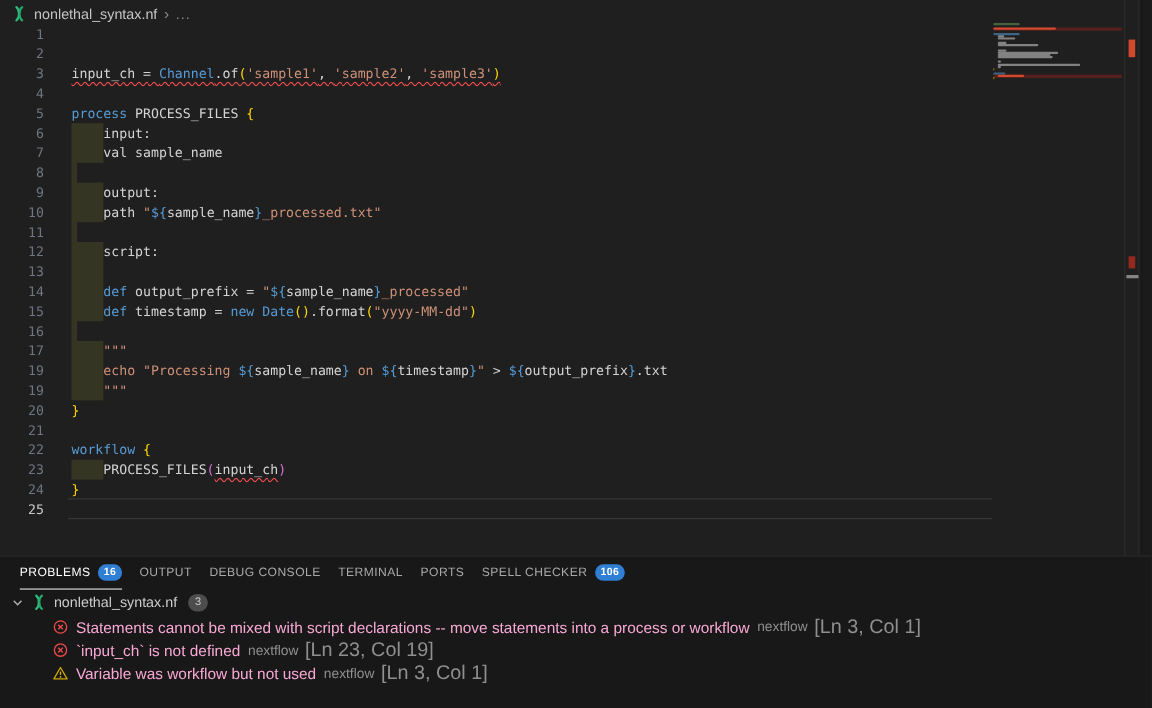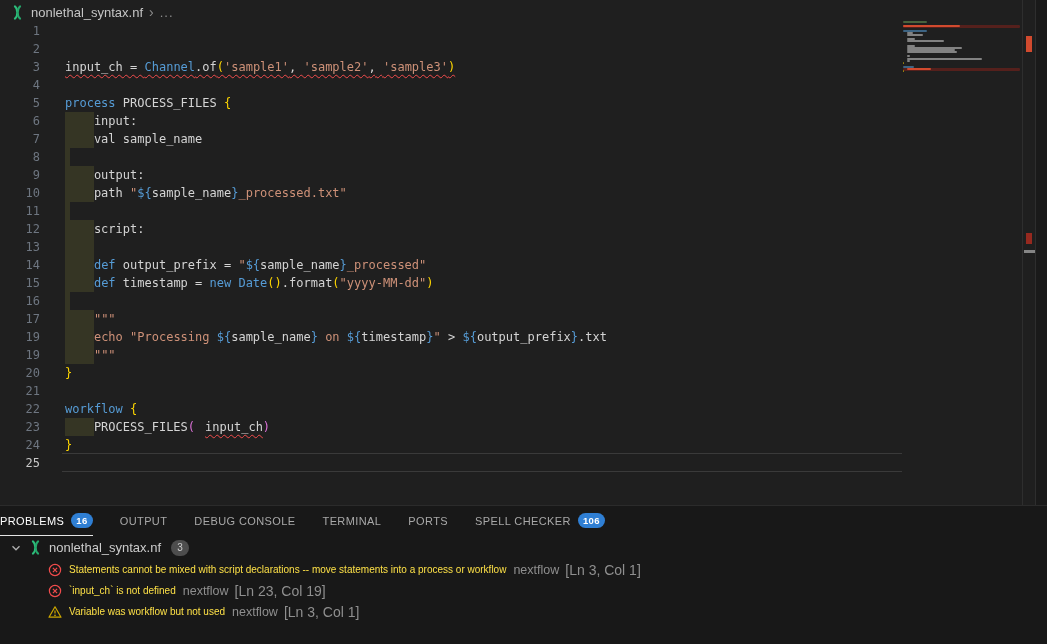--- a/index.html
+++ b/index.html
@@ -38,34 +38,34 @@
          border-left:1px solid #2e2e2e;border-right:1px solid #2e2e2e;}
   .rm{position:absolute;}
   .rm-err1{left:3px;top:36px;width:6px;height:16px;background:#d14a2e;}
   .rm-err2{left:3px;top:233px;width:6px;height:11px;background:#96291f;}
   .rm-cursor{left:1px;top:250px;width:11px;height:3px;background:#858585;}
   .right-strip{position:absolute;left:1036px;top:0;width:11px;height:505px;background:#1a1a1a;}
 
   
   .panel{position:absolute;left:0;top:505px;width:1047px;height:139px;background:#181818;
          border-top:1px solid #2b2b2b;box-sizing:border-box;}
-  .tabs{display:flex;gap:27px;height:30px;align-items:stretch;}
+  .tabs{display:flex;gap:16px;padding-left:18px;height:30px;align-items:stretch;}
   .tab{display:flex;align-items:center;gap:7px;font-size:11px;letter-spacing:.4px;
        color:#a8a8a8;border-bottom:1px solid transparent;cursor:default;}
   .tab.active{color:#ffffff;border-bottom:1px solid #e5e5e5;}
   .badge{background:#2f7fd4;color:#fff;font-size:9.5px;font-weight:bold;line-height:15px;
          height:15px;border-radius:8px;padding:0 5px;}
   .filerow{display:flex;align-items:center;height:23px;padding-left:10px;gap:6px;}
   .filerow .fname{font-size:13px;color:#cccccc;}
   .count-badge{background:#4d4d4d;color:#cccccc;font-size:10px;line-height:16px;height:16px;
                min-width:8px;text-align:center;border-radius:9px;padding:0 5px;margin-left:4px;}
   .prob{display:flex;align-items:center;height:21px;padding-left:48px;}
-  .prob .msg{font-size:10px;color:#fde047;margin-left:7px;white-space:pre;}
+  .prob .msg{font-size:14px;color:#f9a8d4;margin-left:7px;white-space:pre;}
   .prob .src{font-size:12.5px;color:#8f8f8f;margin-left:7px;}
-  .prob .loc{font-size:14px;color:#8f8f8f;margin-left:6px;}
+  .prob .loc{font-size:18px;color:#8f8f8f;margin-left:6px;}
   .icon{display:inline-flex;flex:none;}
 </style>
 </head>
 <body>
 
 <div class="app">
 
   <div class="breadcrumb">
     <span class="icon">
       <svg width="15" height="15" viewBox="0 0 16 16">
@@ -176,21 +176,21 @@
         <span class="ln">21</span>
         <span class="code"></span>
       </div>
       <div class="row">
         <span class="ln">22</span>
         <span class="code"><span style="color: rgb(86, 156, 214);">workflow </span><span style="color: rgb(255, 215, 0);">{</span></span>
       </div>
       <div class="row">
         <span class="ln">23</span>
         <div class="ib"></div>
-        <span class="code"><span style="color: rgb(212, 212, 212);">    PROCESS_FILES</span><span style="color: rgb(218, 112, 214);">(</span><span class="sq-error" style="color: rgb(212, 212, 212); margin-left: 10px;">input_ch</span><span style="color: rgb(218, 112, 214);">)</span></span>
+        <span class="code"><span style="color: rgb(212, 212, 212);">    PROCESS_FILES</span><span style="color: rgb(218, 112, 214);">(</span><span class="sq-error" style="color: rgb(212, 212, 212);">input_ch</span><span style="color: rgb(218, 112, 214);">)</span></span>
       </div>
       <div class="row">
         <span class="ln">24</span>
         <span class="code"><span style="color: rgb(255, 215, 0);">}</span></span>
       </div>
       <div class="row">
         <span class="ln cur">25</span>
         <span class="code"></span>
         <div class="cur-overlay"></div>
       </div>

